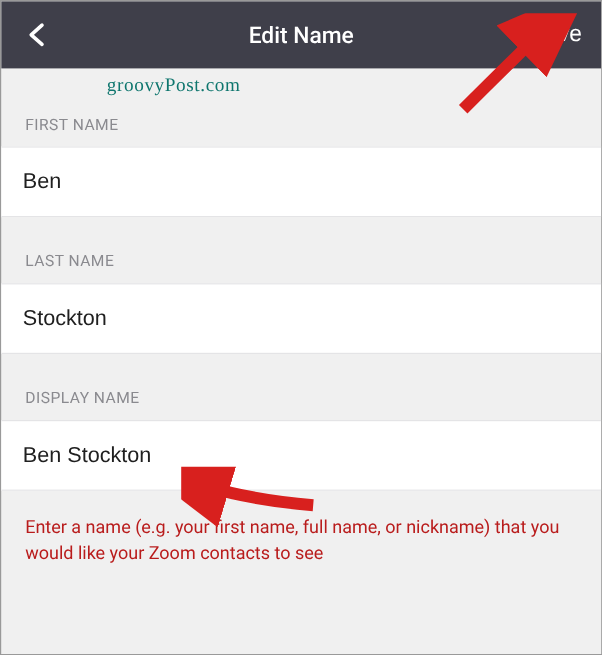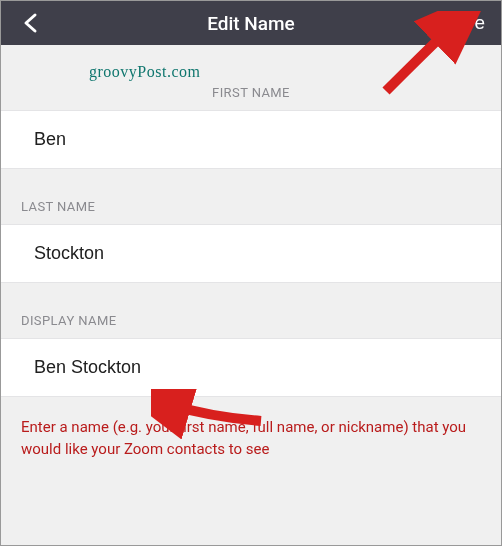--- a/index.html
+++ b/index.html
@@ -8,21 +8,21 @@
       background: #f0f0f0;
       width: 502px;
       height: 546px;
       overflow: hidden;
       position: relative;
       border: 1px solid #999;
     }
     .header {
       background: #3f3f4a;
       color: #fff;
-      height: 44px;
+      height: 56px;
       display: flex;
       align-items: center;
       justify-content: space-between;
       padding: 0 16px;
     }
     .back-chevron {
       width: 28px;
       height: 28px;
       display: flex;
       align-items: center;
@@ -56,26 +56,26 @@
       pointer-events: none;
       z-index: 1;
     }
     .section-label {
       font-size: 13px;
       color: #8a8a8f;
       letter-spacing: 0.4px;
       padding: 30px 20px 10px 20px;
       text-transform: uppercase;
     }
-    .section-label.first { padding-top: 40px; text-align: center; }
+    .section-label.first { padding-top: 40px; }
     .input-row {
       background: #fff;
       border-top: 1px solid #e4e4e6;
       border-bottom: 1px solid #e4e4e6;
-      padding: 18px 33px;
+      padding: 18px 18px;
     }
     .input-field {
       border: none;
       outline: none;
       width: 100%;
       font-size: 18px;
       color: #202020;
       background: transparent;
     }
     .help-text {

